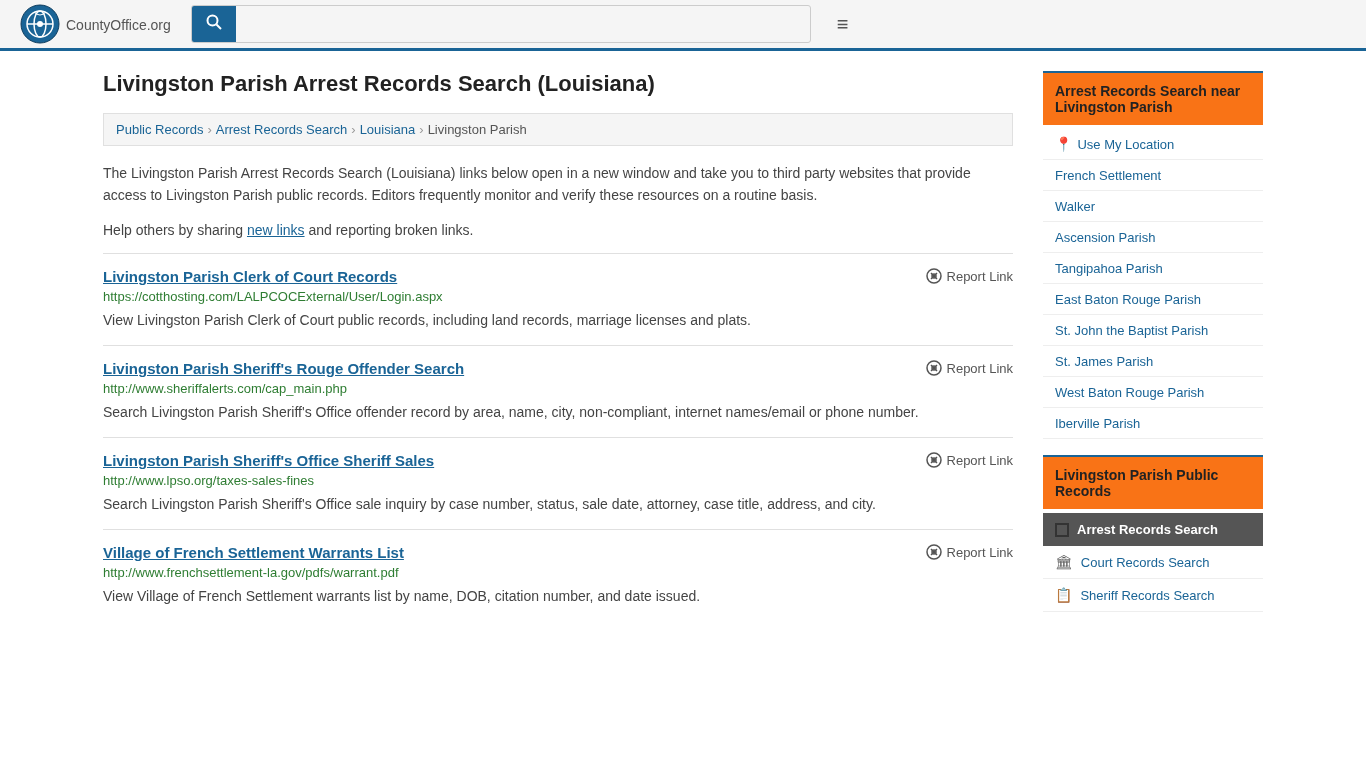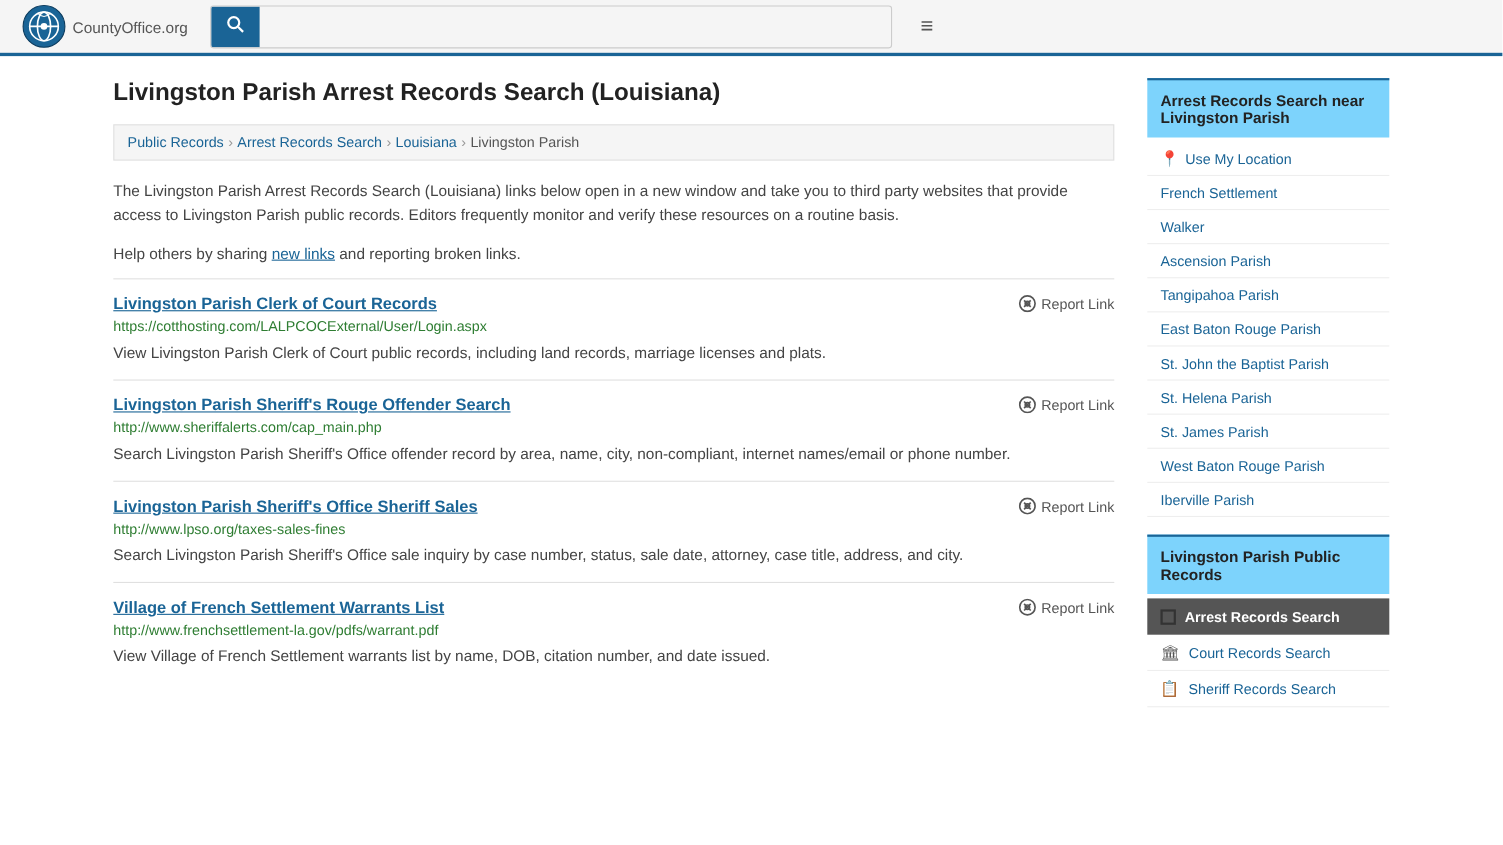--- a/index.html
+++ b/index.html
@@ -156,21 +156,21 @@
       margin-bottom: 6px;
     }
     .result-desc {
       font-size: 14px;
       color: #444;
       line-height: 1.5;
     }
 
     
     .sidebar-section-header {
-      background: #7dd3fc;
+      background: #f97316;
       padding: 10px 12px;
       font-weight: bold;
       font-size: 14px;
       color: #222;
       margin-bottom: 4px;
       border-top: 2px solid #1a6496;
     }
     .sidebar-item {
       padding: 7px 12px;
       border-bottom: 1px solid #eee;
@@ -356,21 +356,20 @@
       <a href="#">Use My Location</a>
     </div>
 
     <div id="sidebar-nearby-links">
         <div class="sidebar-item"><a href="#">French Settlement</a></div>
         <div class="sidebar-item"><a href="#">Walker</a></div>
         <div class="sidebar-item"><a href="#">Ascension Parish</a></div>
         <div class="sidebar-item"><a href="#">Tangipahoa Parish</a></div>
         <div class="sidebar-item"><a href="#">East Baton Rouge Parish</a></div>
         <div class="sidebar-item"><a href="#">St. John the Baptist Parish</a></div>
-        <div class="sidebar-item"><a href="#">St. Helena Parish</a></div>
         <div class="sidebar-item"><a href="#">St. James Parish</a></div>
         <div class="sidebar-item"><a href="#">West Baton Rouge Parish</a></div>
         <div class="sidebar-item"><a href="#">Iberville Parish</a></div>
       </div>
 
     <div class="sidebar-section2">
       <div class="sidebar-section-header">Livingston Parish Public Records</div>
       <div id="sidebar-public-records-items">
           <div class="sidebar-active-item">
       <div class="active-square"></div>

